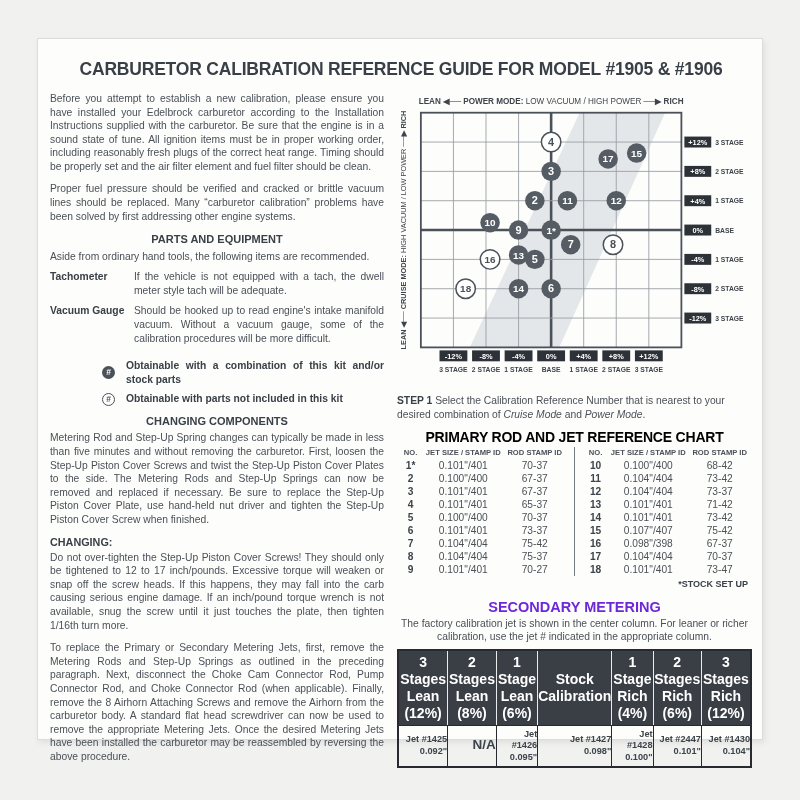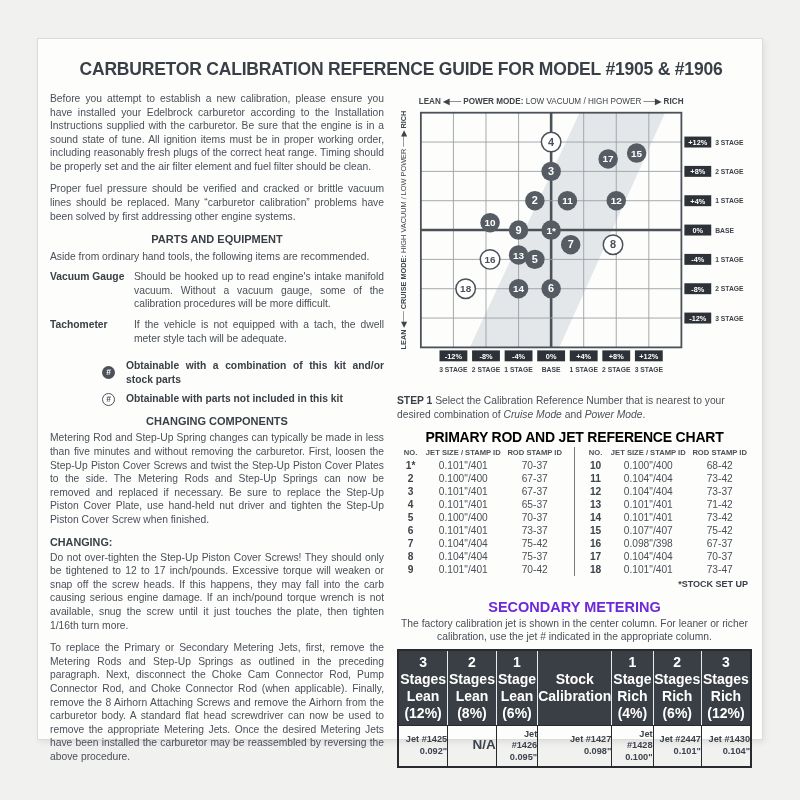--- a/index.html
+++ b/index.html
@@ -53,26 +53,26 @@
   <div class="cols">
 
     <div class="col-left body-text">
       <p>Before you attempt to establish a new calibration, please ensure you have installed your Edelbrock carburetor according to the Installation Instructions supplied with the carburetor. Be sure that the engine is in a sound state of tune. All ignition items must be in proper working order, including reasonably fresh plugs of the correct heat range. Timing should be properly set and the air filter element and fuel filter should be clean.</p>
       <p>Proper fuel pressure should be verified and cracked or brittle vacuum lines should be replaced. Many “carburetor calibration” problems have been solved by first addressing other engine systems.</p>
 
       <div class="sec-head">PARTS AND EQUIPMENT</div>
       <p style="margin-bottom:7px;">Aside from ordinary hand tools, the following items are recommended.</p>
 
       <div class="def">
+        <span class="term">Tachometer</span>
+        <span class="desc">If the vehicle is not equipped with a tach, the dwell meter style tach will be adequate.</span>
+      </div>
+      <div class="def">
         <span class="term">Vacuum Gauge</span>
         <span class="desc">Should be hooked up to read engine's intake manifold vacuum. Without a vacuum gauge, some of the calibration procedures will be more difficult.</span>
-      </div>
-      <div class="def">
-        <span class="term">Tachometer</span>
-        <span class="desc">If the vehicle is not equipped with a tach, the dwell meter style tach will be adequate.</span>
       </div>
 
       <div class="legend">
         <div class="leg-row">
           <span class="leg-icon filled">#</span>
           <span>Obtainable with a combination of this kit and/or stock parts</span>
         </div>
         <div class="leg-row">
           <span class="leg-icon open">#</span>
           <span>Obtainable with parts not included in this kit</span>
@@ -237,21 +237,21 @@
                   <td>75-42</td>
                 </tr>
                 <tr>
                   <td class="no">8</td>
                   <td>0.104"/404</td>
                   <td>75-37</td>
                 </tr>
                 <tr>
                   <td class="no">9</td>
                   <td>0.101"/401</td>
-                  <td>70-42</td>
+                  <td>70-27</td>
                 </tr>
               </tbody>
           </table>
         </div>
         <div class="half second">
           <table class="ptable">
             <thead>
               <tr>
                 <th style="width:16%">NO.</th>
                 <th style="width:46%">JET SIZE / STAMP ID</th>

